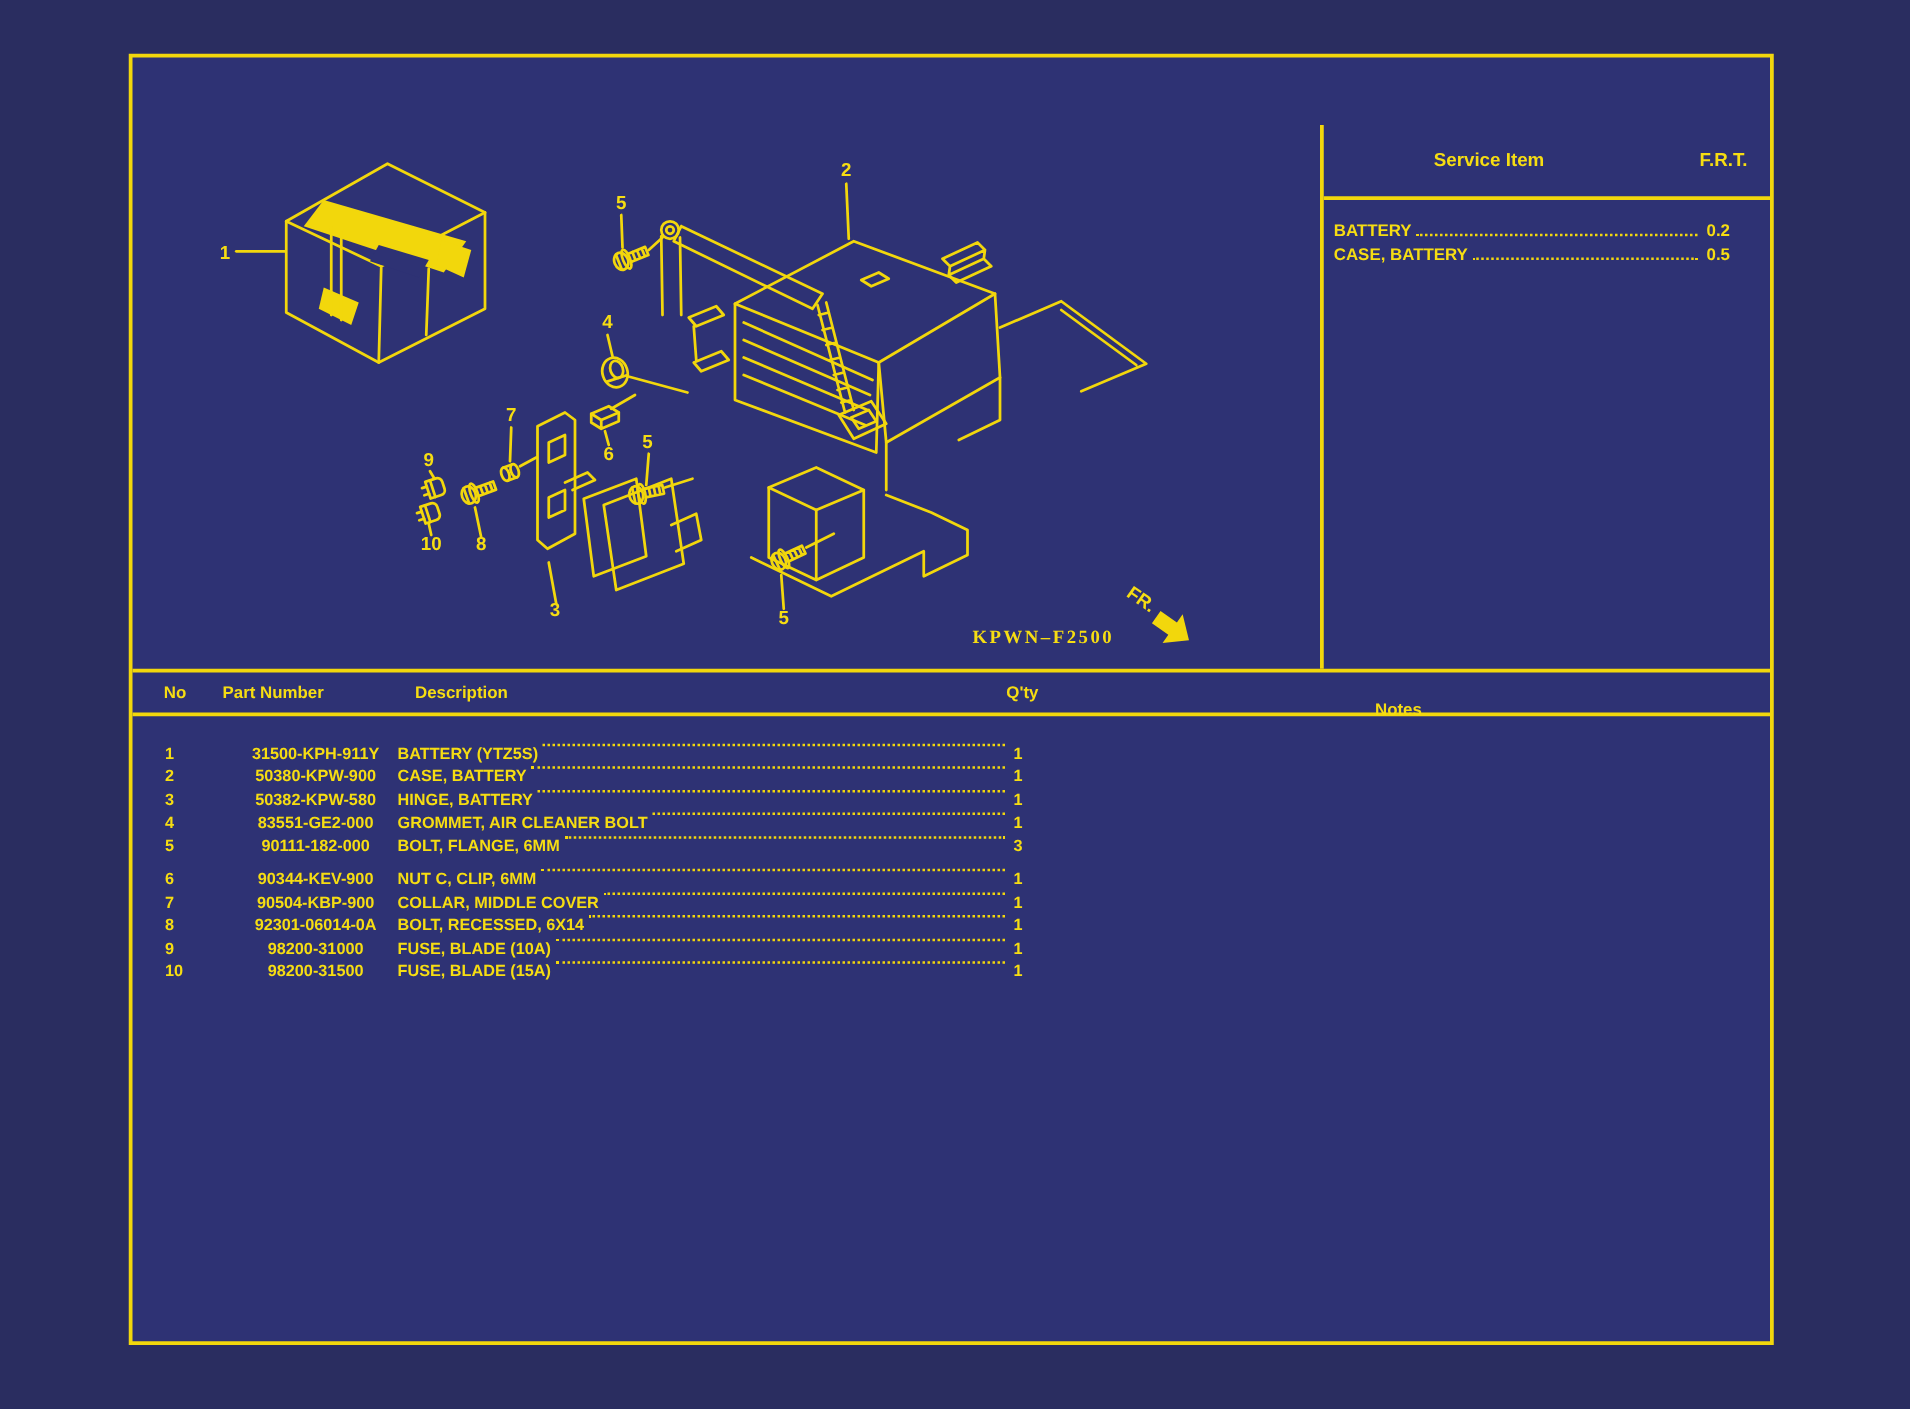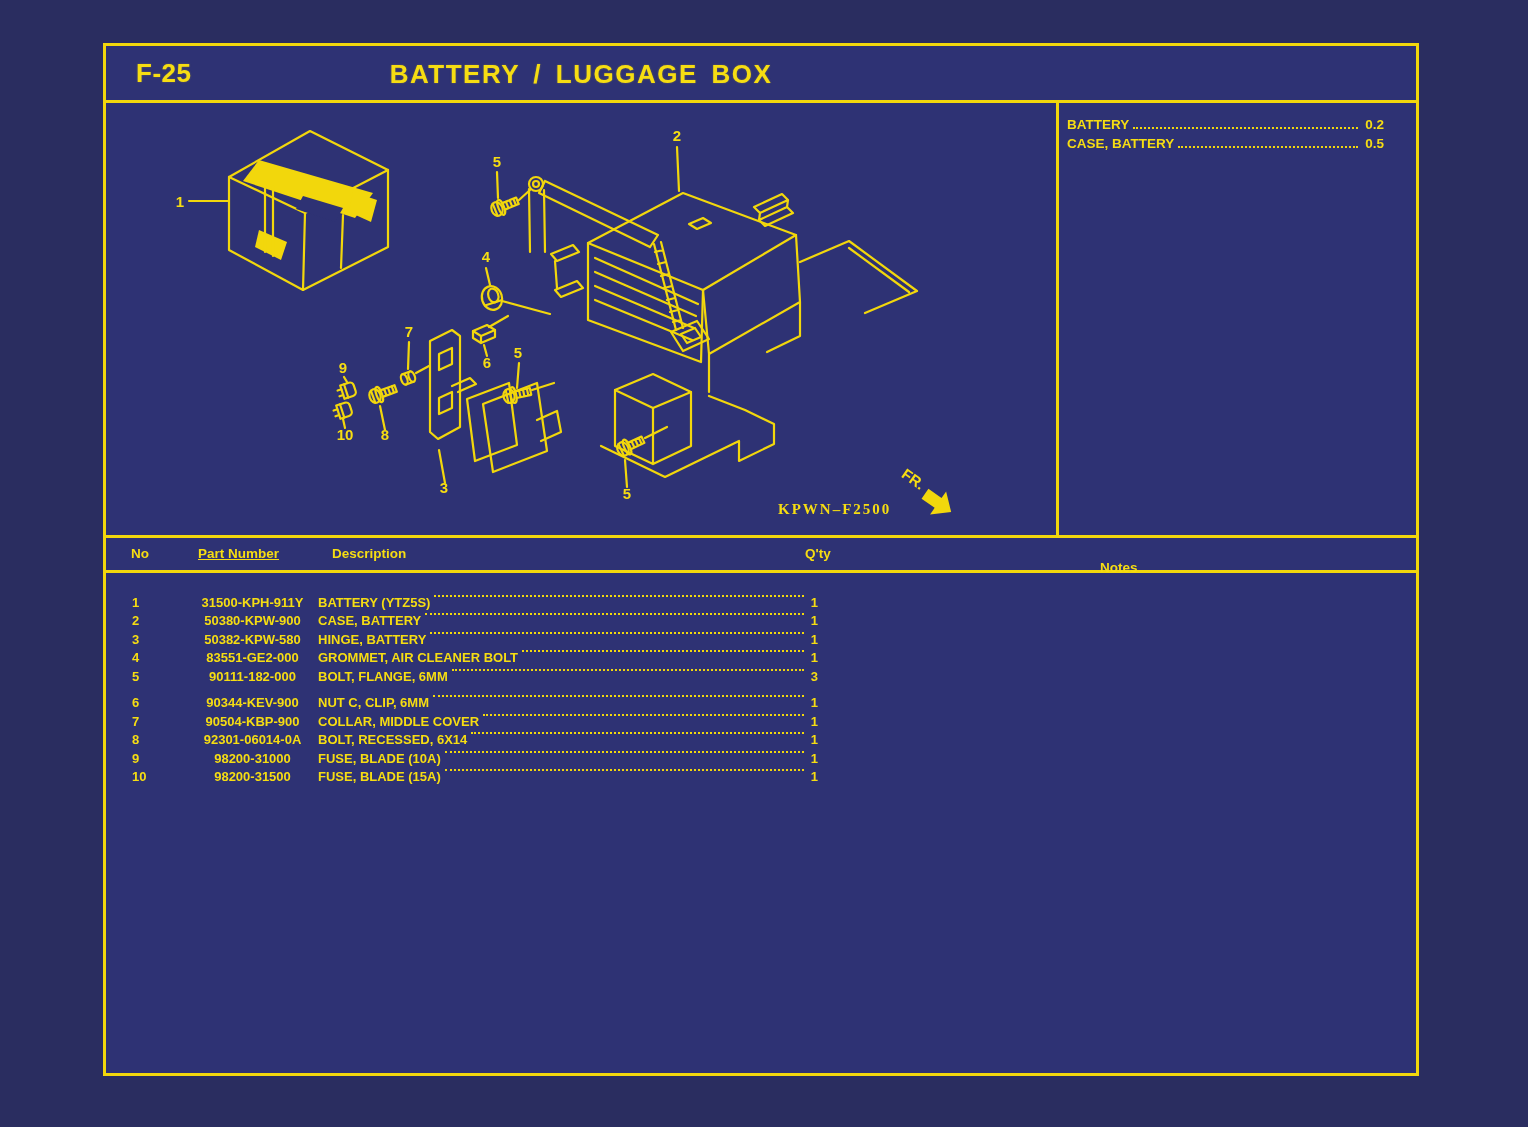--- a/index.html
+++ b/index.html
@@ -29,21 +29,21 @@
   .sp-row{display:flex;align-items:flex-end;font-size:13.5px;font-weight:bold;
           height:19px;padding:0 32px 0 8px;}
   .dots{flex:1;border-bottom:2px dotted var(--y);margin:0 4px 3px 4px;min-width:10px;}
   .sp-val{min-width:22px;text-align:right;}
   .diagram{position:absolute;left:0;top:54px;width:947px;height:435px;}
   .diagram svg{display:block;}
   .table-band{position:absolute;left:0;right:0;top:489px;height:32px;
               border-top:3px solid var(--y);border-bottom:3px solid var(--y);
               font-size:13.5px;font-weight:bold;}
   .table-band span{position:absolute;top:8px;}
-  .th-no{left:25px;text-align:center;} .th-pn{left:92px;text-decoration:underline;} .th-desc{left:226px;} .th-qty{left:699px;} .th-notes{left:994px;margin-top:14px;}
+  .th-no{left:25px;text-align:center;} .th-pn{left:72px;} .th-desc{left:226px;} .th-qty{left:699px;} .th-notes{left:994px;margin-top:14px;}
   .rows{position:absolute;left:0;top:545px;width:712px;font-size:13px;font-weight:bold;}
   .rgroup2{margin-top:8px;}
   .row{display:flex;align-items:flex-end;height:18.5px;}
   .c-no{width:81px;box-sizing:border-box;padding-left:26px;}
   .c-pn{width:131px;text-align:center;}
   .c-flex{flex:1;display:flex;align-items:flex-start;}
   .c-desc{white-space:nowrap;}
   .c-qty{min-width:10px;text-align:right;}
   .row .dots{margin-bottom:4px;}
   svg .ln{stroke:var(--y);stroke-width:2.2;fill:none;stroke-linejoin:round;stroke-linecap:round;}
@@ -54,26 +54,26 @@
   svg .code{fill:var(--yt);font-family:"Liberation Serif",serif;font-weight:bold;
             font-size:15px;letter-spacing:2px;}
   svg .frtxt{fill:var(--yt);font-family:"Liberation Sans",sans-serif;font-weight:bold;font-size:15px;}
 </style>
 </head>
 <body>
 
 <div class="canvas">
   <div class="frame">
 
-    <div class="title-band">
-      <div class="page-code">F-25</div>
-      <div class="page-title">BATTERY / LUGGAGE BOX</div>
-    </div>
 
     <div class="service-panel">
+      <div class="sp-head">
+        <span class="sp-h1">Service Item</span>
+        <span class="sp-h2">F.R.T.</span>
+      </div>
       <div class="sp-body">
         <div class="sp-row">
           <span>BATTERY</span>
           <span class="dots"></span>
           <span class="sp-val">0.2</span>
         </div>
         <div class="sp-row">
           <span>CASE, BATTERY</span>
           <span class="dots"></span>
           <span class="sp-val">0.5</span>

